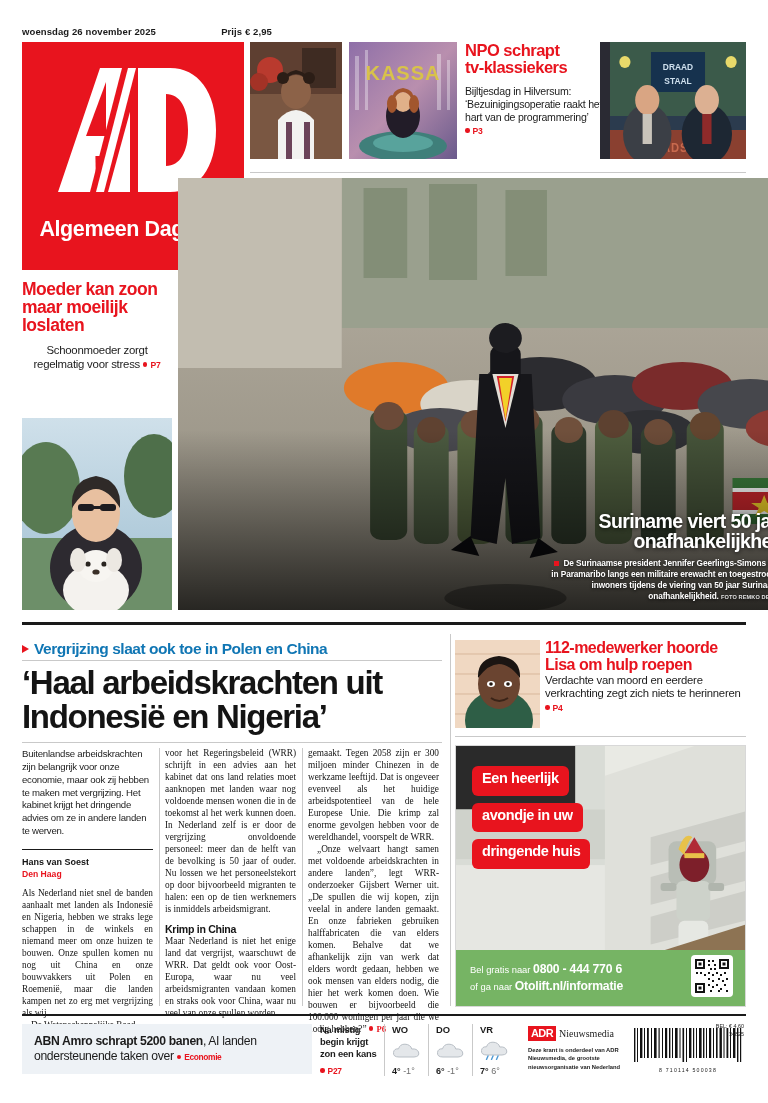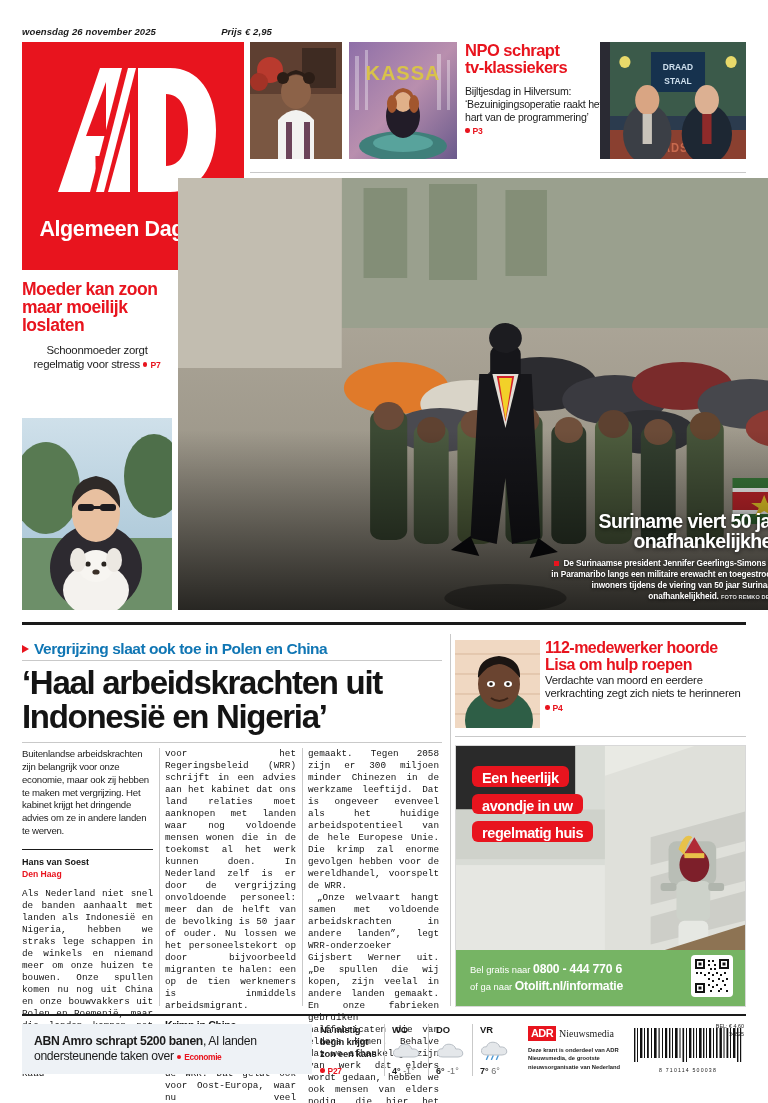--- a/index.html
+++ b/index.html
@@ -7,21 +7,21 @@
     width: 768px; height: 1103px;
     background: #ffffff;
     font-family: "Liberation Sans", sans-serif;
     overflow: hidden;
   }
   .page { position: relative; width: 768px; height: 1103px; background: #fff; }
 
   
   .datebar {
     position: absolute; left: 22px; top: 26px; width: 250px;
-    display: flex; justify-content: space-between; align-items: baseline; font-style: italic;
+    display: flex; justify-content: space-between; align-items: baseline;
   }
   .datebar .date, .datebar .price {
     font-size: 9.5px; font-weight: bold; color: #1a1a1a; letter-spacing: .1px;
   }
 
   
   .masthead {
     position: absolute; left: 22px; top: 42px; width: 222px; height: 228px;
     background: #e8141e; overflow: hidden;
   }
@@ -118,21 +118,21 @@
   .col.c1 { left: 0; } .col.c2 { left: 143px; } .col.c3 { left: 286px; }
   .standfirst {
     font-size: 9.6px; line-height: 1.34; color: #1c1c1c; letter-spacing: -.22px;
   }
   .byline {
     margin-top: 11px; padding-top: 7px; border-top: 1.4px solid #1a1a1a;
     font-size: 9px; font-weight: bold; color: #141414;
   }
   .byplace { font-size: 8.6px; font-weight: bold; color: #e8141e; margin-top: 2px; }
   .body {
-    margin-top: 9px; font-family: Liberation Mono, monospace;
+    margin-top: 9px; font-family: Liberation Serif, serif;
     font-size: 9.3px; line-height: 1.29; color: #141414;
     text-align: justify; hyphens: auto;
   }
   .body p { text-indent: 0; }
   .body p + p { text-indent: 9px; }
   .subhead {
     font-family: "Liberation Sans", sans-serif; font-weight: bold;
     font-size: 10.6px; color: #141414; margin: 7px 0 1px; letter-spacing: -.3px;
   }
   .vrule { position: absolute; top: 0; width: 1px; background: #c9c9c9; height: 258px; }
@@ -155,21 +155,21 @@
 
   
   .ad {
     position: absolute; left: 455px; top: 745px; width: 291px; height: 262px;
     overflow: hidden; border: 1px solid #d8d8d8; background: #dfe3e0;
   }
   .ad-tags { position: absolute; left: 16px; top: 20px; width: 150px; }
   .ad-tag {
     display: inline-block; background: #e8141e; color: #fff;
     font-size: 14.5px; font-weight: bold; letter-spacing: -.4px;
-    padding: 5px 10px 1px; border-radius: 6px; margin-bottom: 7px;
+    padding: 5px 10px 10px; border-radius: 6px; margin-bottom: 7px;
     line-height: 1;
   }
   .ad-foot {
     position: absolute; left: 0; right: 0; bottom: 0; height: 56px;
     background: #76b464; display: flex; align-items: center;
   }
   .ad-foot-text { margin-left: 14px; color: #fff; line-height: 1.4; }
   .ad-foot-text .l1 { font-size: 9.4px; }
   .ad-foot-text .l2 { font-size: 9.4px; }
   .ad-foot-text b { font-size: 12.2px; font-weight: bold; letter-spacing: -.2px; }
@@ -573,21 +573,21 @@
         <rect x="96" y="222" width="24" height="28" fill="#e0b23a"></rect>
         <rect x="172" y="224" width="22" height="24" fill="#c8343c"></rect>
         <rect x="72" y="230" width="26" height="22" fill="#d9d2c2"></rect>
         <rect x="194" y="232" width="20" height="18" fill="#2f6d48"></rect>
       </g>
     </svg>
 
     <div class="ad-tags">
       <div class="ad-tag">Een heerlijk</div>
       <div class="ad-tag">avondje in uw</div>
-      <div class="ad-tag">regelmatig huis</div>
+      <div class="ad-tag">dringende huis</div>
     </div>
 
     <div class="ad-foot">
       <div class="ad-foot-text">
         <div class="l1">
           <span>Bel gratis naar</span>
           <b>0800 - 444 770 6</b>
         </div>
         <div class="l2">
           <span>of ga naar</span>

